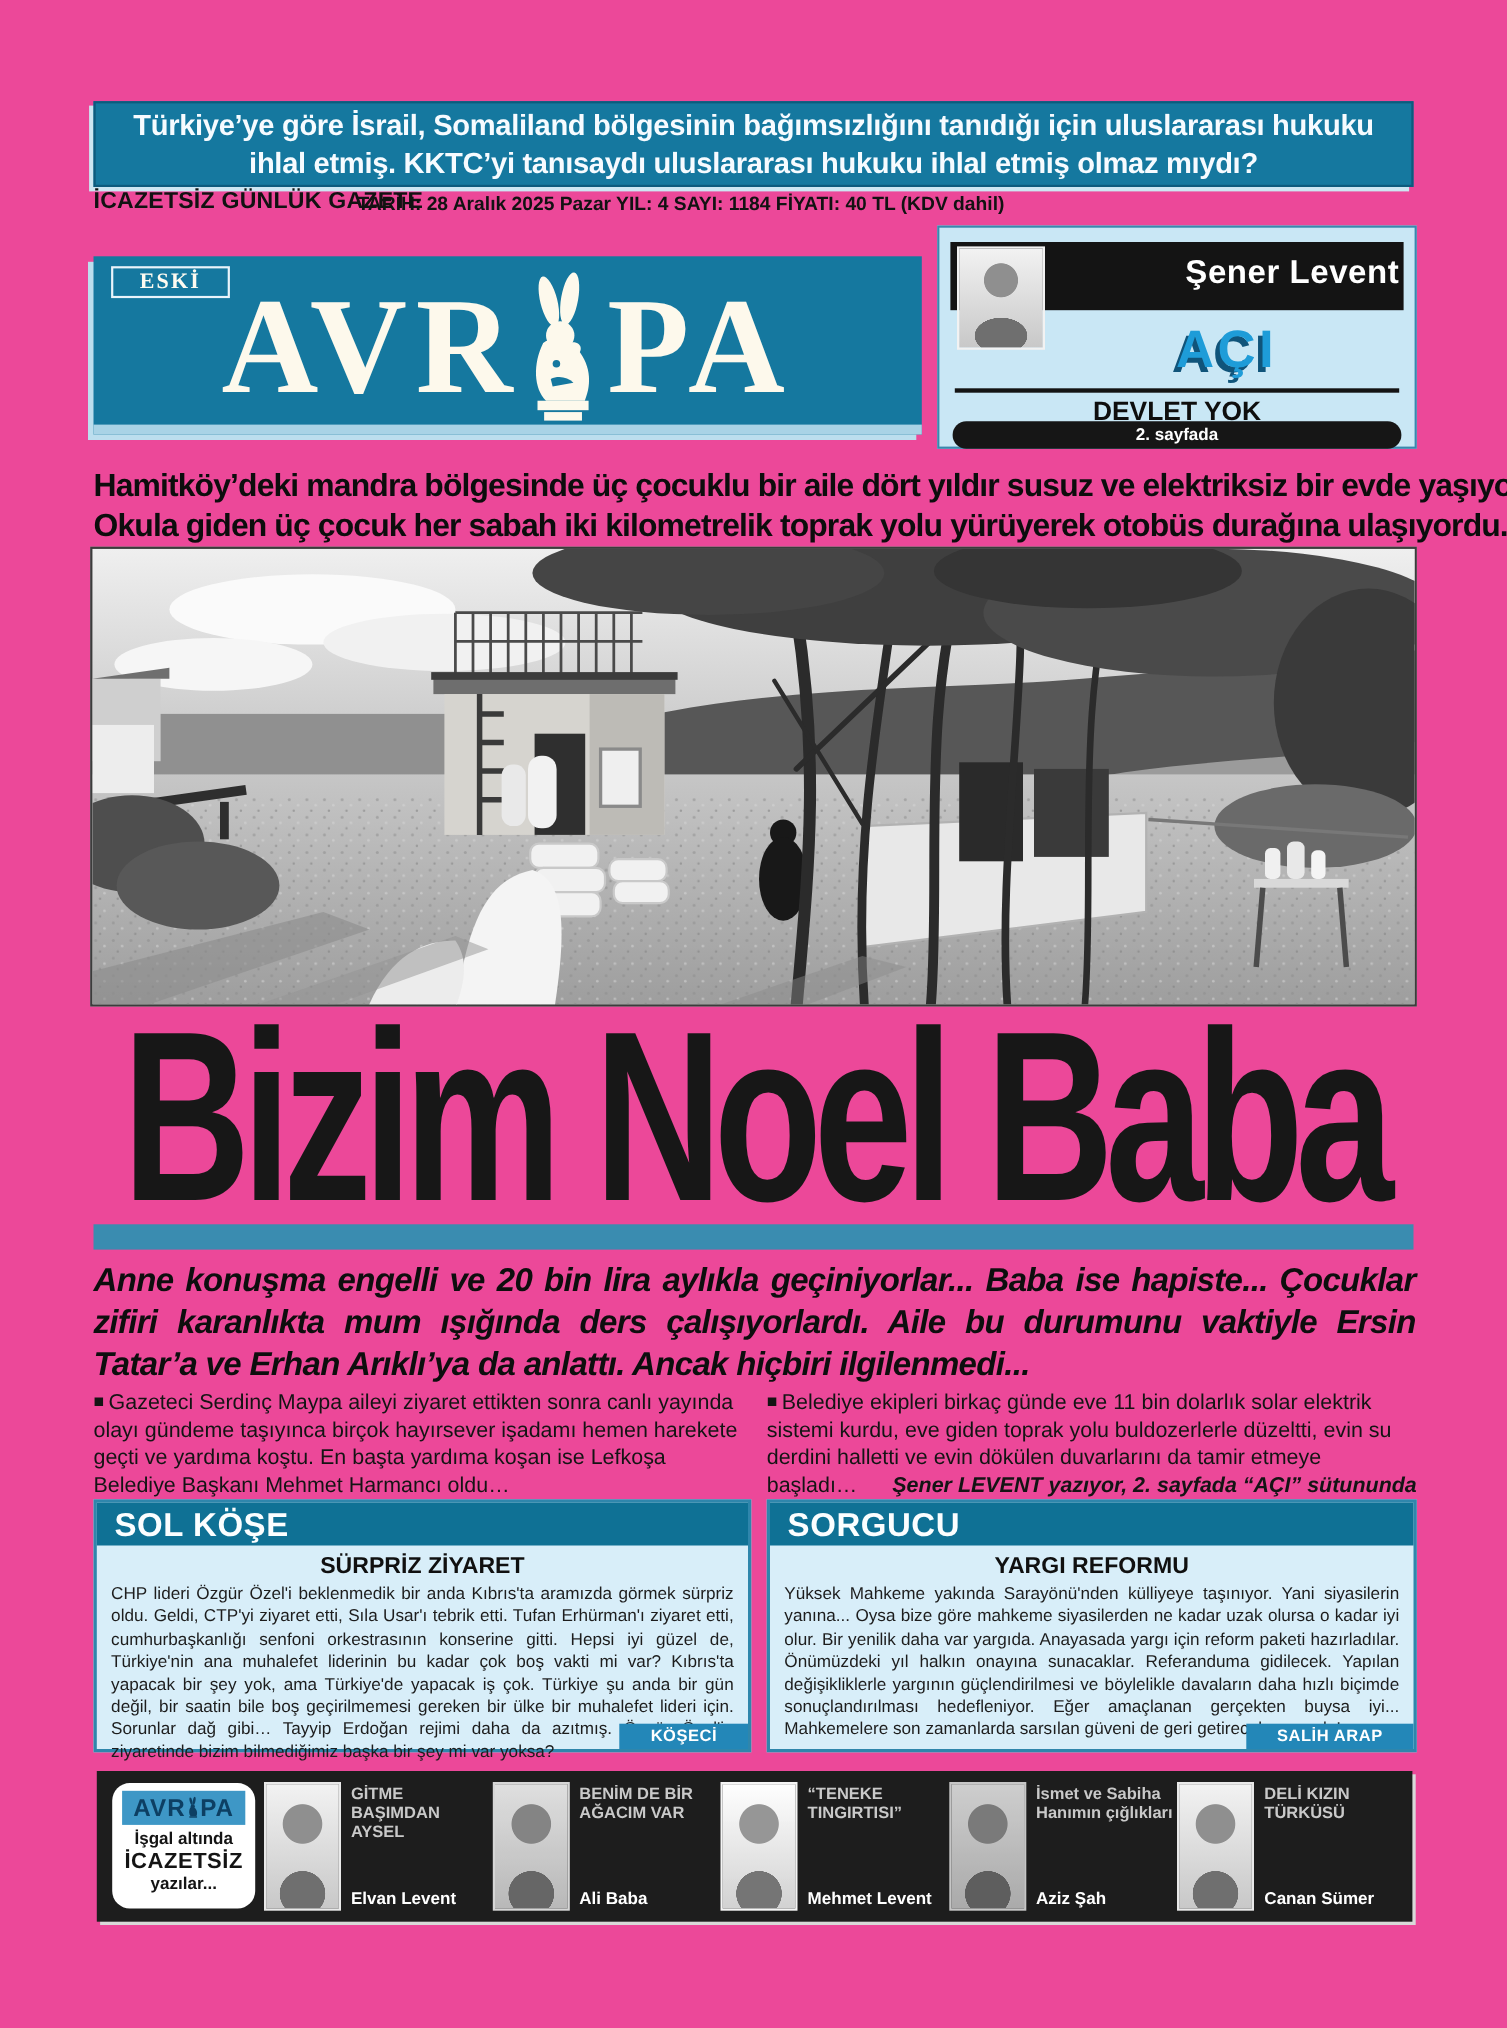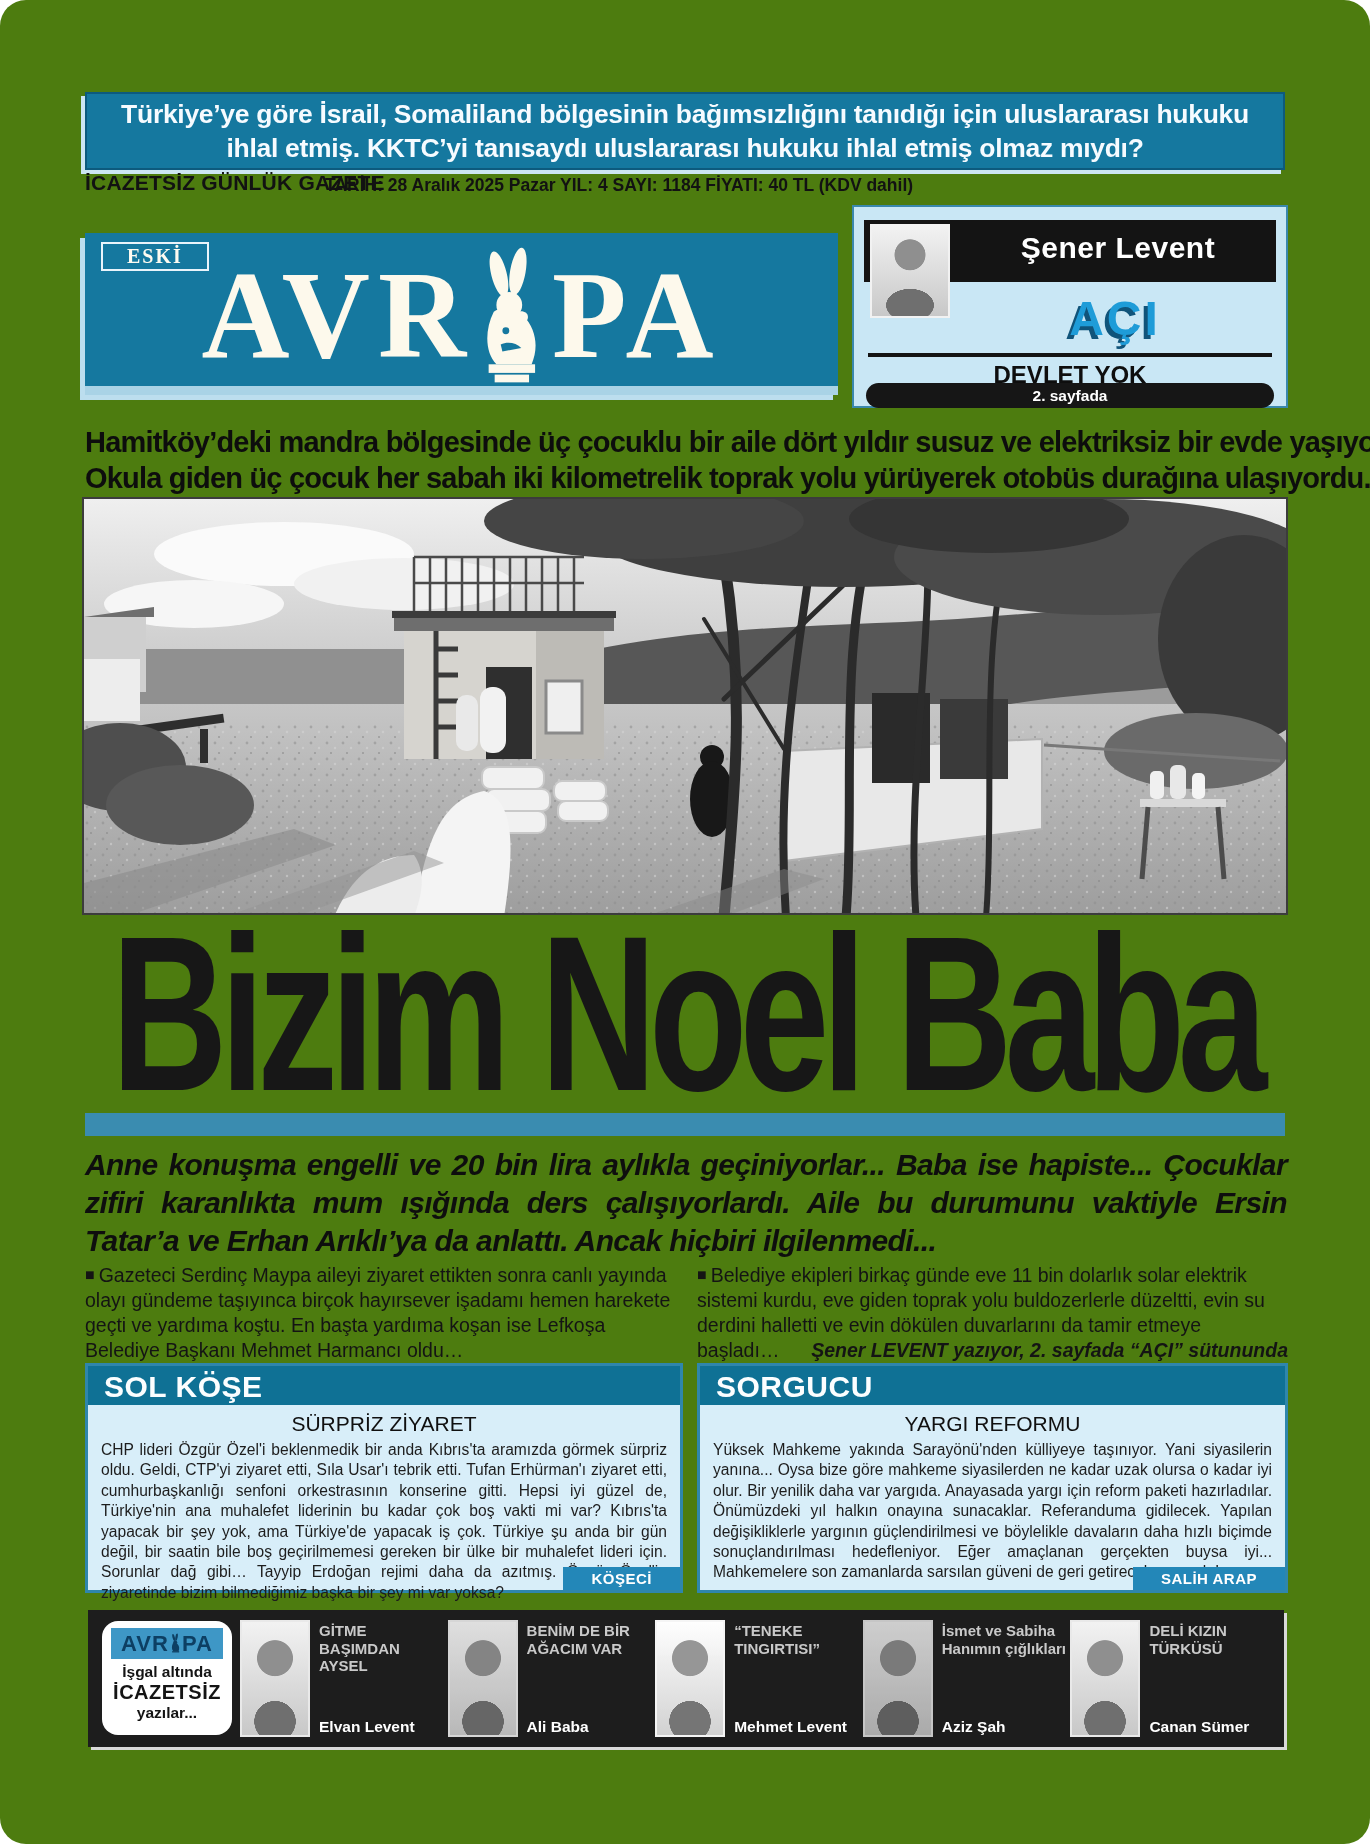--- a/index.html
+++ b/index.html
@@ -1,19 +1,19 @@
 <!DOCTYPE html>
 <html><head>
 <meta charset="utf-8">
 <style>
   html,body{margin:0;padding:0;background:#ffffff;}
   .page{
     position:relative; width:1370px; height:1844px; margin:0 auto;
-    background:#4d7c0f; overflow:hidden;
-    font-family:"Liberation Sans", sans-serif; color:#111;border-radius:26px;
+    background:#ec4899; overflow:hidden;
+    font-family:"Liberation Sans", sans-serif; color:#111;
   }
   
   .banner{
     position:absolute; left:85px; top:92px; width:1200px; height:78px;
     background:#15789f; border:2px solid #0d5a7d; box-sizing:border-box;
     display:flex; align-items:center; justify-content:center; text-align:center;
     color:#f6fbff; font-weight:700; font-size:26.5px; line-height:34px;
     padding:0 26px; letter-spacing:-0.3px;
     box-shadow:-4px 4px 0 #cde6f2;
   }
@@ -45,21 +45,21 @@
   .aci-box{
     position:absolute; left:852px; top:205px; width:436px; height:203px;
     background:#c9e7f5; border:2px solid #3a88ad; box-sizing:border-box;
   }
   .aci-bar{position:absolute; left:10px; right:10px; top:13px; height:62px; background:#141414;}
   .aci-photo{
     position:absolute; left:16px; top:17px; width:80px; height:94px;
     border:2px solid #f2f2f2; box-sizing:border-box; z-index:2;
   }
   .aci-author{
-    position:absolute; left:110px; right:14px; top:24px; text-align:center;
+    position:absolute; left:110px; right:14px; top:24px; text-align:right;
     color:#ffffff; font-size:30px; font-weight:800; letter-spacing:0.5px; z-index:3;
   }
   .aci-name{
     position:absolute; left:90px; right:0; top:84px; text-align:center;
     color:#1e9cd8; font-size:48px; font-weight:800; letter-spacing:3px;
     text-shadow:-4px 4px 0 #10547a;
   }
   .aci-divider{position:absolute; left:14px; right:14px; top:146px; height:4px; background:#141414;}
   .aci-title{position:absolute; left:0; right:0; top:154px; text-align:center; font-size:24px; font-weight:800; color:#0e0e0e;}
   .aci-pill{
@@ -97,21 +97,21 @@
   .col-right{left:697px; width:591px;}
   .bullet{font-size:16px; vertical-align:2px; margin-right:4px;}
   .byline{display:block; text-align:right; font-weight:700; font-style:italic; margin-top:-25px; font-size:19.5px;}
   
   .news-box{position:absolute; top:1363px; height:230px; border:3px solid #2f86ac; background:#d8eef9; box-sizing:border-box;}
   .box-left{left:85px; width:598px;}
   .box-right{left:697px; width:591px;}
   .box-header{height:39px; background:#0f7195; color:#fbfeff; font-size:30px; font-weight:800;
     padding:4px 0 0 16px; box-sizing:border-box; letter-spacing:0.5px;}
   .box-body{position:relative; height:185px; padding:5px 13px 0; box-sizing:border-box;}
-  .box-title{text-align:center; font-size:21px; font-weight:400; margin:2px 0 4px; color:#101010;}
+  .box-title{text-align:center; font-size:21px; font-weight:700; margin:2px 0 4px; color:#101010;}
   .box-text{font-size:15.6px; line-height:20.4px; text-align:justify; color:#1d1d1d;}
   .box-tag{position:absolute; right:0; bottom:0; background:#2387b8; color:#fff;
     font-weight:800; font-size:15px; padding:3px 28px; letter-spacing:0.5px;}
   
   .footer{position:absolute; left:88px; top:1610px; width:1196px; height:137px; background:#1d1d1d;
     box-shadow:3px 3px 0 #d9d9d9;}
   .brand-card{position:absolute; left:14px; top:11px; width:130px; height:114px; background:#ffffff;
     border-radius:16px; text-align:center; padding-top:7px; box-sizing:border-box;}
   .mini-logo{margin:0 auto; width:112px; height:31px; background:#3e97c6;
     display:flex; align-items:center; justify-content:center; gap:1px;

